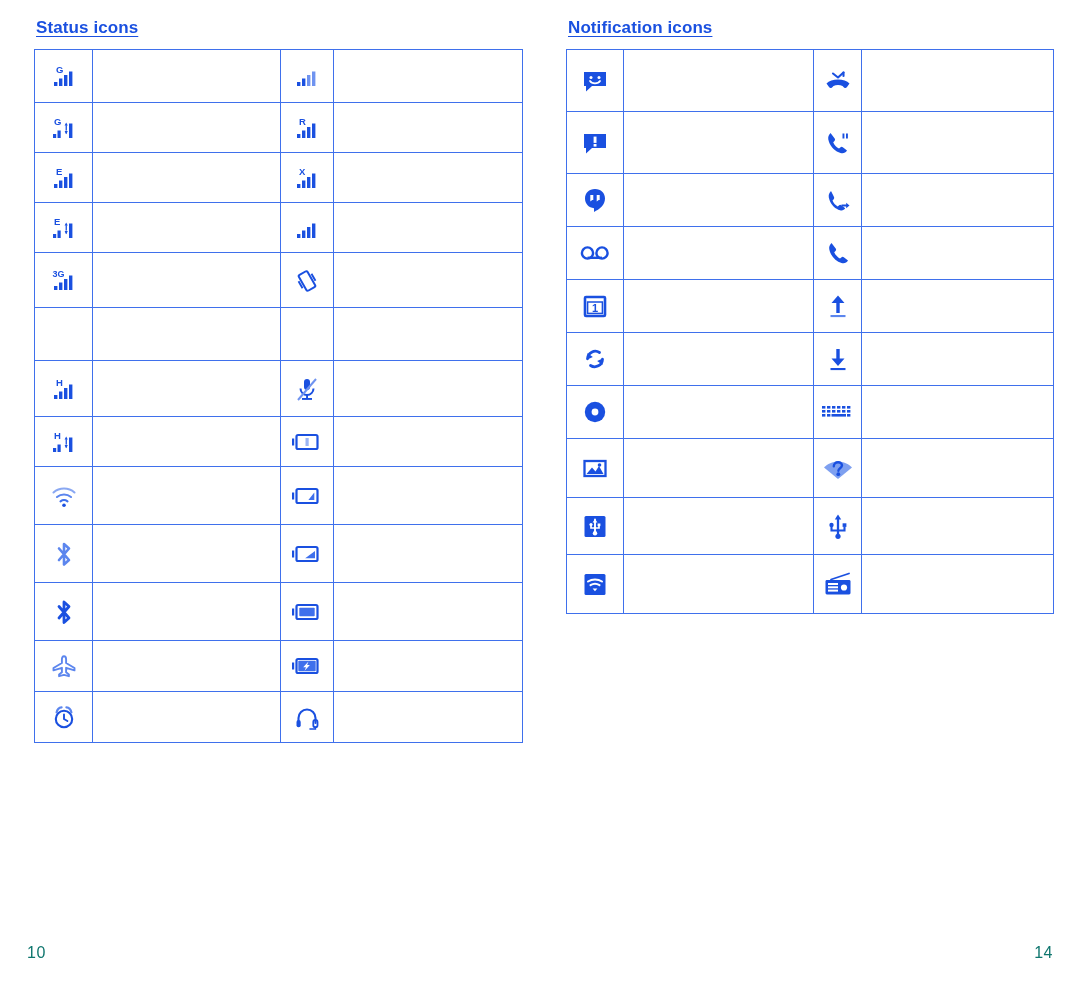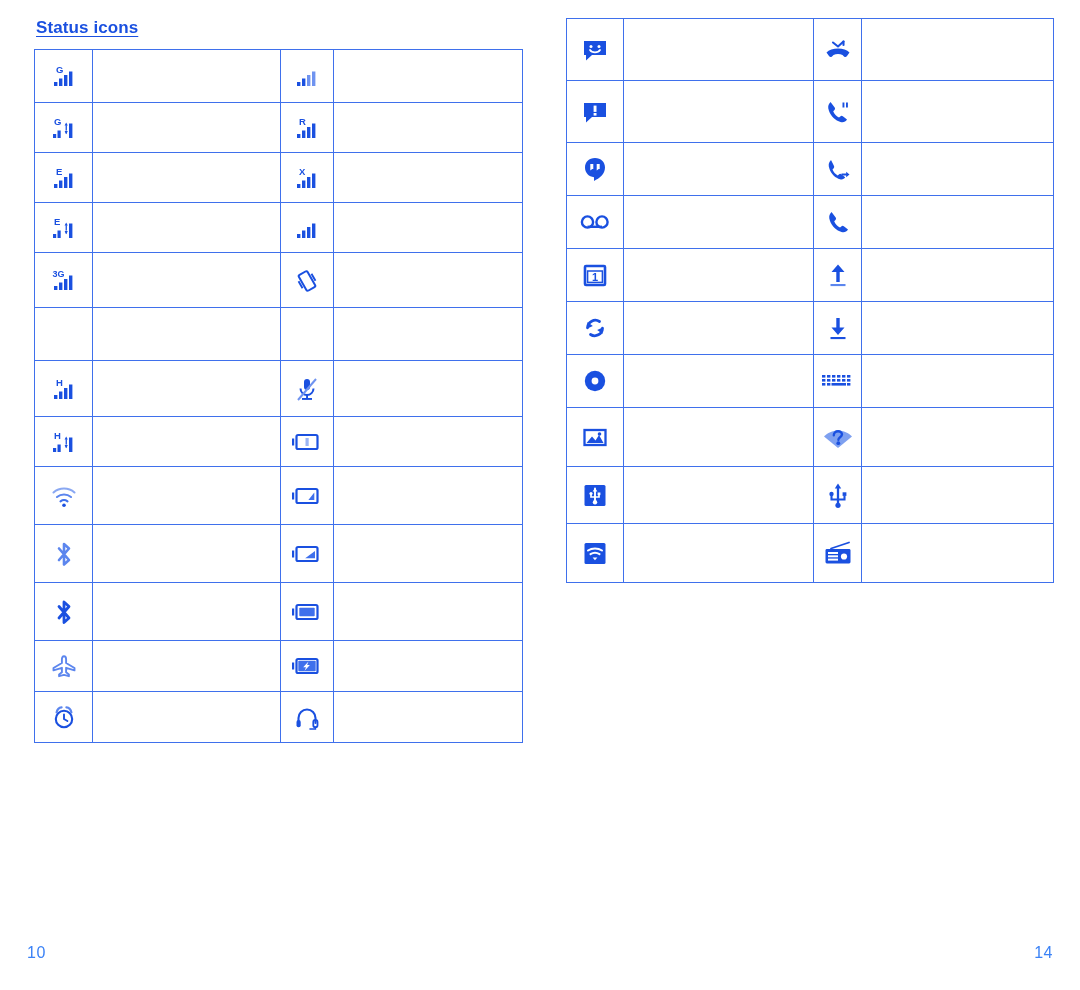--- a/index.html
+++ b/index.html
@@ -84,21 +84,21 @@
     vertical-align: middle;
     line-height: 0;
   }
   .ic svg { display: block; }
 
   
   .folio {
     position: absolute;
     bottom: 28px;
     font-size: 16px;
-    color: #3b82f6;
+    color: #0f766e;
     letter-spacing: 0.5px;
   }
   .folio-left  { left: 27px; }
   .folio-right { right: 27px; }
 </style>
 </head>
 <body>
 
 <div class="page">
 
@@ -430,20 +430,21 @@
         <td class="text-cell">
           <span class="cell-text">Headset connected</span>
         </td>
       </tr>
 
       </tbody>
     </table>
   </div>
 
   <div class="col-right">
+    <div class="section-title">Notification icons</div>
 
     <table class="icon-table t-notif">
       <colgroup>
           <col class="c1">
           <col class="c2">
           <col class="c3">
           <col class="c4">
         </colgroup>
       <tbody>
 

